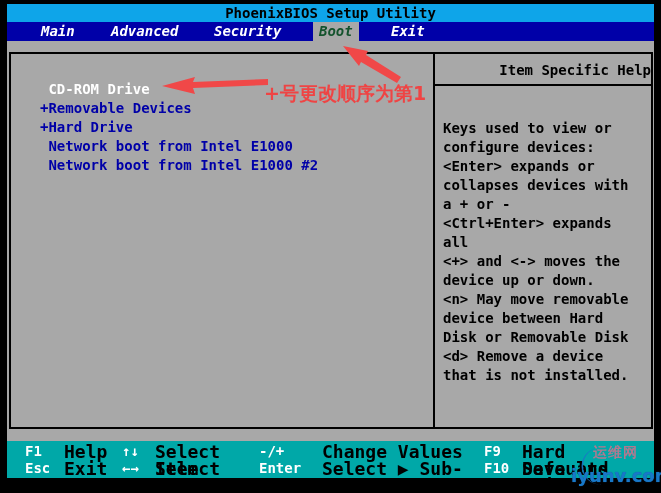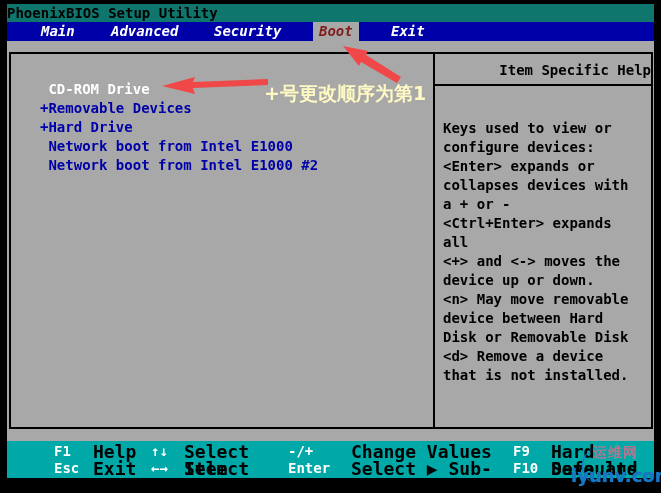--- a/index.html
+++ b/index.html
@@ -8,34 +8,34 @@
     width:661px;height:493px;
     background:#000;
     overflow:hidden;
     font-family:"DejaVu Sans Mono","Liberation Mono",monospace;
     font-weight:bold;
     -webkit-font-smoothing:none;
   }
   
   .titlebar{
     position:absolute;left:7px;top:4px;width:647px;height:18px;
-    background:#0f766e;color:#000;
-    font-size:14px;line-height:18px;
+    background:#0ea5e9;color:#000;
+    font-size:14px;line-height:18px;text-align:center;
   }
   
   .menubar{
     position:absolute;left:7px;top:22px;width:647px;height:19px;
     background:#0000a8;
     font-style:italic;
   }
   .menu-tab{
     position:absolute;top:0;height:19px;line-height:19px;
     color:#fff;font-size:14px;padding:0 6px;cursor:default;
   }
-  .menu-tab.active{background:#a8a8a8;color:#7f1d1d;}
+  .menu-tab.active{background:#a8a8a8;color:#14532d;}
   
   .main-area{
     position:absolute;left:7px;top:41px;width:647px;height:400px;
     background:#a8a8a8;
   }
   .outer-box{
     position:absolute;left:9px;top:52px;width:640px;height:373px;
     border:2px solid #000;
   }
   .divider-v{position:absolute;left:433px;top:52px;width:2px;height:377px;background:#000;}
@@ -56,28 +56,28 @@
   }
   .boot-item.selected{color:#fff;}
   
   .footer{
     position:absolute;left:7px;top:441px;width:647px;height:37px;
     background:#00a8a8;padding-top:2px;box-sizing:border-box;
   }
   .footer-row{
     display:grid;
     grid-template-columns:39px 58px 33px 104px 63px 162px 38px auto;
-    padding-left:18px;height:17px;margin-left:29px;
+    padding-left:18px;height:17px;
   }
   .footer-row .key{color:#fff;font-size:14px;line-height:17px;}
   .footer-row .lbl{color:#000;font-size:18px;line-height:17px;}
   
   .annotation-note{
     position:absolute;left:264px;top:83px;
-    color:#fef9c3;font-size:19px;line-height:21px;font-weight:bold;
+    color:#ef4444;font-size:19px;line-height:21px;font-weight:bold;
     font-family:"DejaVu Sans","Liberation Sans",sans-serif;
     white-space:nowrap;
   }
   .arrow-layer{position:absolute;left:0;top:0;width:661px;height:493px;pointer-events:none;}
   
   .watermark{position:absolute;left:560px;top:441px;width:101px;height:52px;pointer-events:none;}
   .wm-cjk{
     position:absolute;left:33px;top:3px;
     font-size:14px;letter-spacing:1px;
     font-family:"DejaVu Sans","Liberation Sans",sans-serif;

